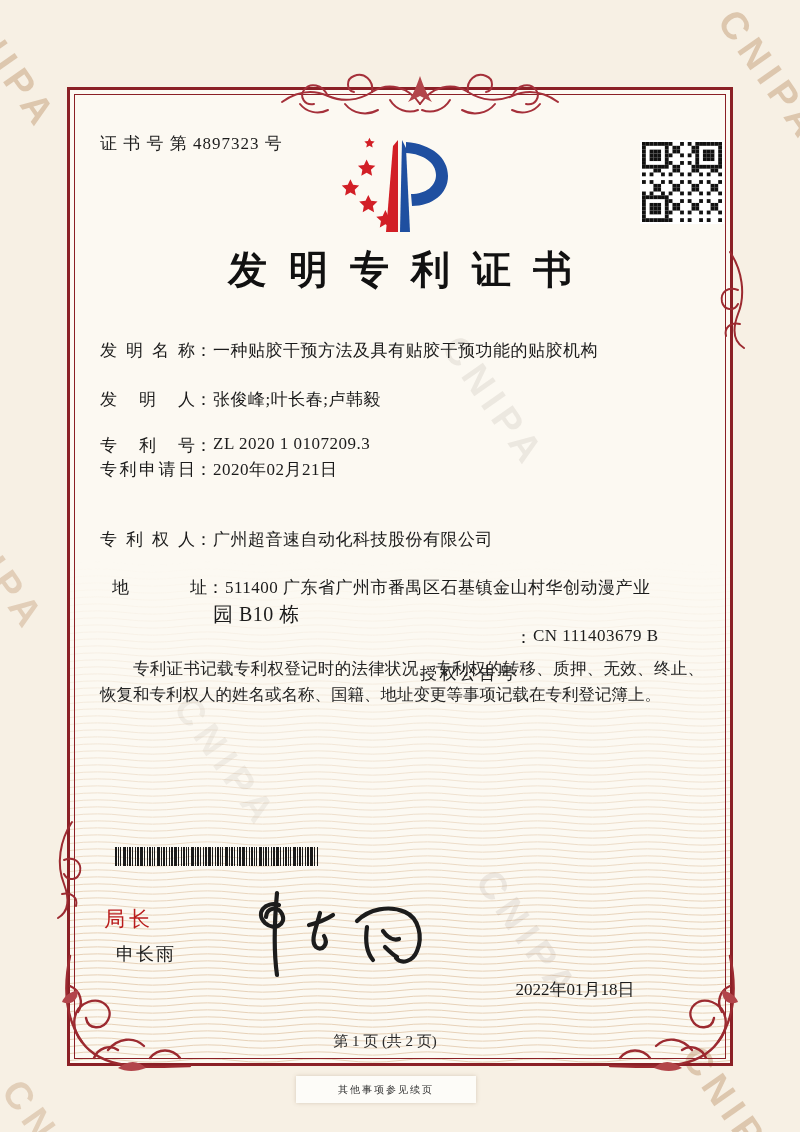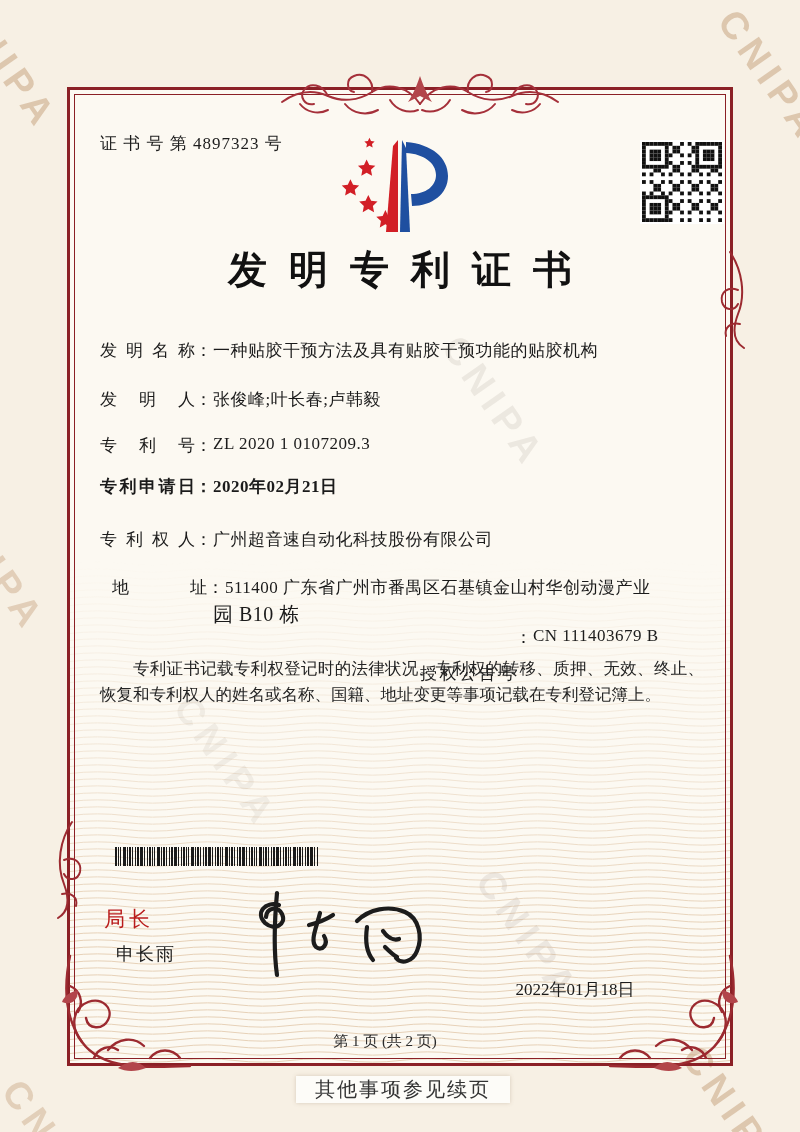--- a/index.html
+++ b/index.html
@@ -47,23 +47,23 @@
   .paras p{margin:0;text-indent:2em;}
 
   .barcode{position:absolute;left:115px;top:847px;width:210px;height:19px;}
 
   .signer-title{position:absolute;left:104px;top:905px;font-size:21px;letter-spacing:4px;color:#b91c1c;}
   .signer-name{position:absolute;left:116px;top:942px;font-size:18px;letter-spacing:2px;color:#1b1b1b;}
   .signature{position:absolute;left:225px;top:885px;}
 
   .sign-date{position:absolute;left:470px;top:978px;width:210px;text-align:center;font-size:17px;color:#1b1b1b;}
   .page-no{position:absolute;left:0;top:1032px;width:770px;text-align:center;font-size:15px;color:#2a2a2a;}
-  .footer-note{position:absolute;left:296px;top:1076px;width:214px;height:27px;background:#fdfcf8;
+  .footer-note{position:absolute;left:296px;top:1076px;width:180px;height:27px;background:#fdfcf8;
       box-shadow:0 0 4px rgba(120,90,60,.25);display:flex;align-items:center;justify-content:center;
-      font-size:20px;letter-spacing:2px;color:#333;}
+      font-size:10px;letter-spacing:2px;color:#333;}
 
   .logo{position:absolute;left:336px;top:136px;}
   .qr{position:absolute;left:640px;top:140px;width:80px;height:80px;background:#fff;padding:2px;}
 </style>
 </head>
 <body>
 
 <div class="page">
 
   <div class="panel"></div>
@@ -373,21 +373,21 @@
 
     <div class="field" style="top:339px;">
       <span class="lbl">发明名称</span><span class="colon">：</span><span class="val">一种贴胶干预方法及具有贴胶干预功能的贴胶机构</span>
     </div>
     <div class="field" style="top:388px;">
       <span class="lbl">发　明　人</span><span class="colon">：</span><span class="val">张俊峰;叶长春;卢韩毅</span>
     </div>
     <div class="field" style="top:434px;">
       <span class="lbl">专　利　号</span><span class="colon">：</span><span class="val">ZL 2020 1 0107209.3</span>
     </div>
-    <div class="field" style="top:475px;font-weight:bold;">
+    <div class="field" style="top:458px;">
       <span class="lbl">专利申请日</span><span class="colon">：</span><span class="val">2020年02月21日</span>
     </div>
     <div class="field" style="top:528px;">
       <span class="lbl">专利权人</span><span class="colon">：</span><span class="val">广州超音速自动化科技股份有限公司</span>
     </div>
     <div class="field" style="top:576px;margin-left:12px;">
       <span class="lbl">地　　址</span><span class="colon">：</span><span class="val">511400 广东省广州市番禺区石基镇金山村华创动漫产业</span>
     </div>
     <div class="addr2">园 B10 栋</div>
     <div class="field col2" style="top:626px;">

